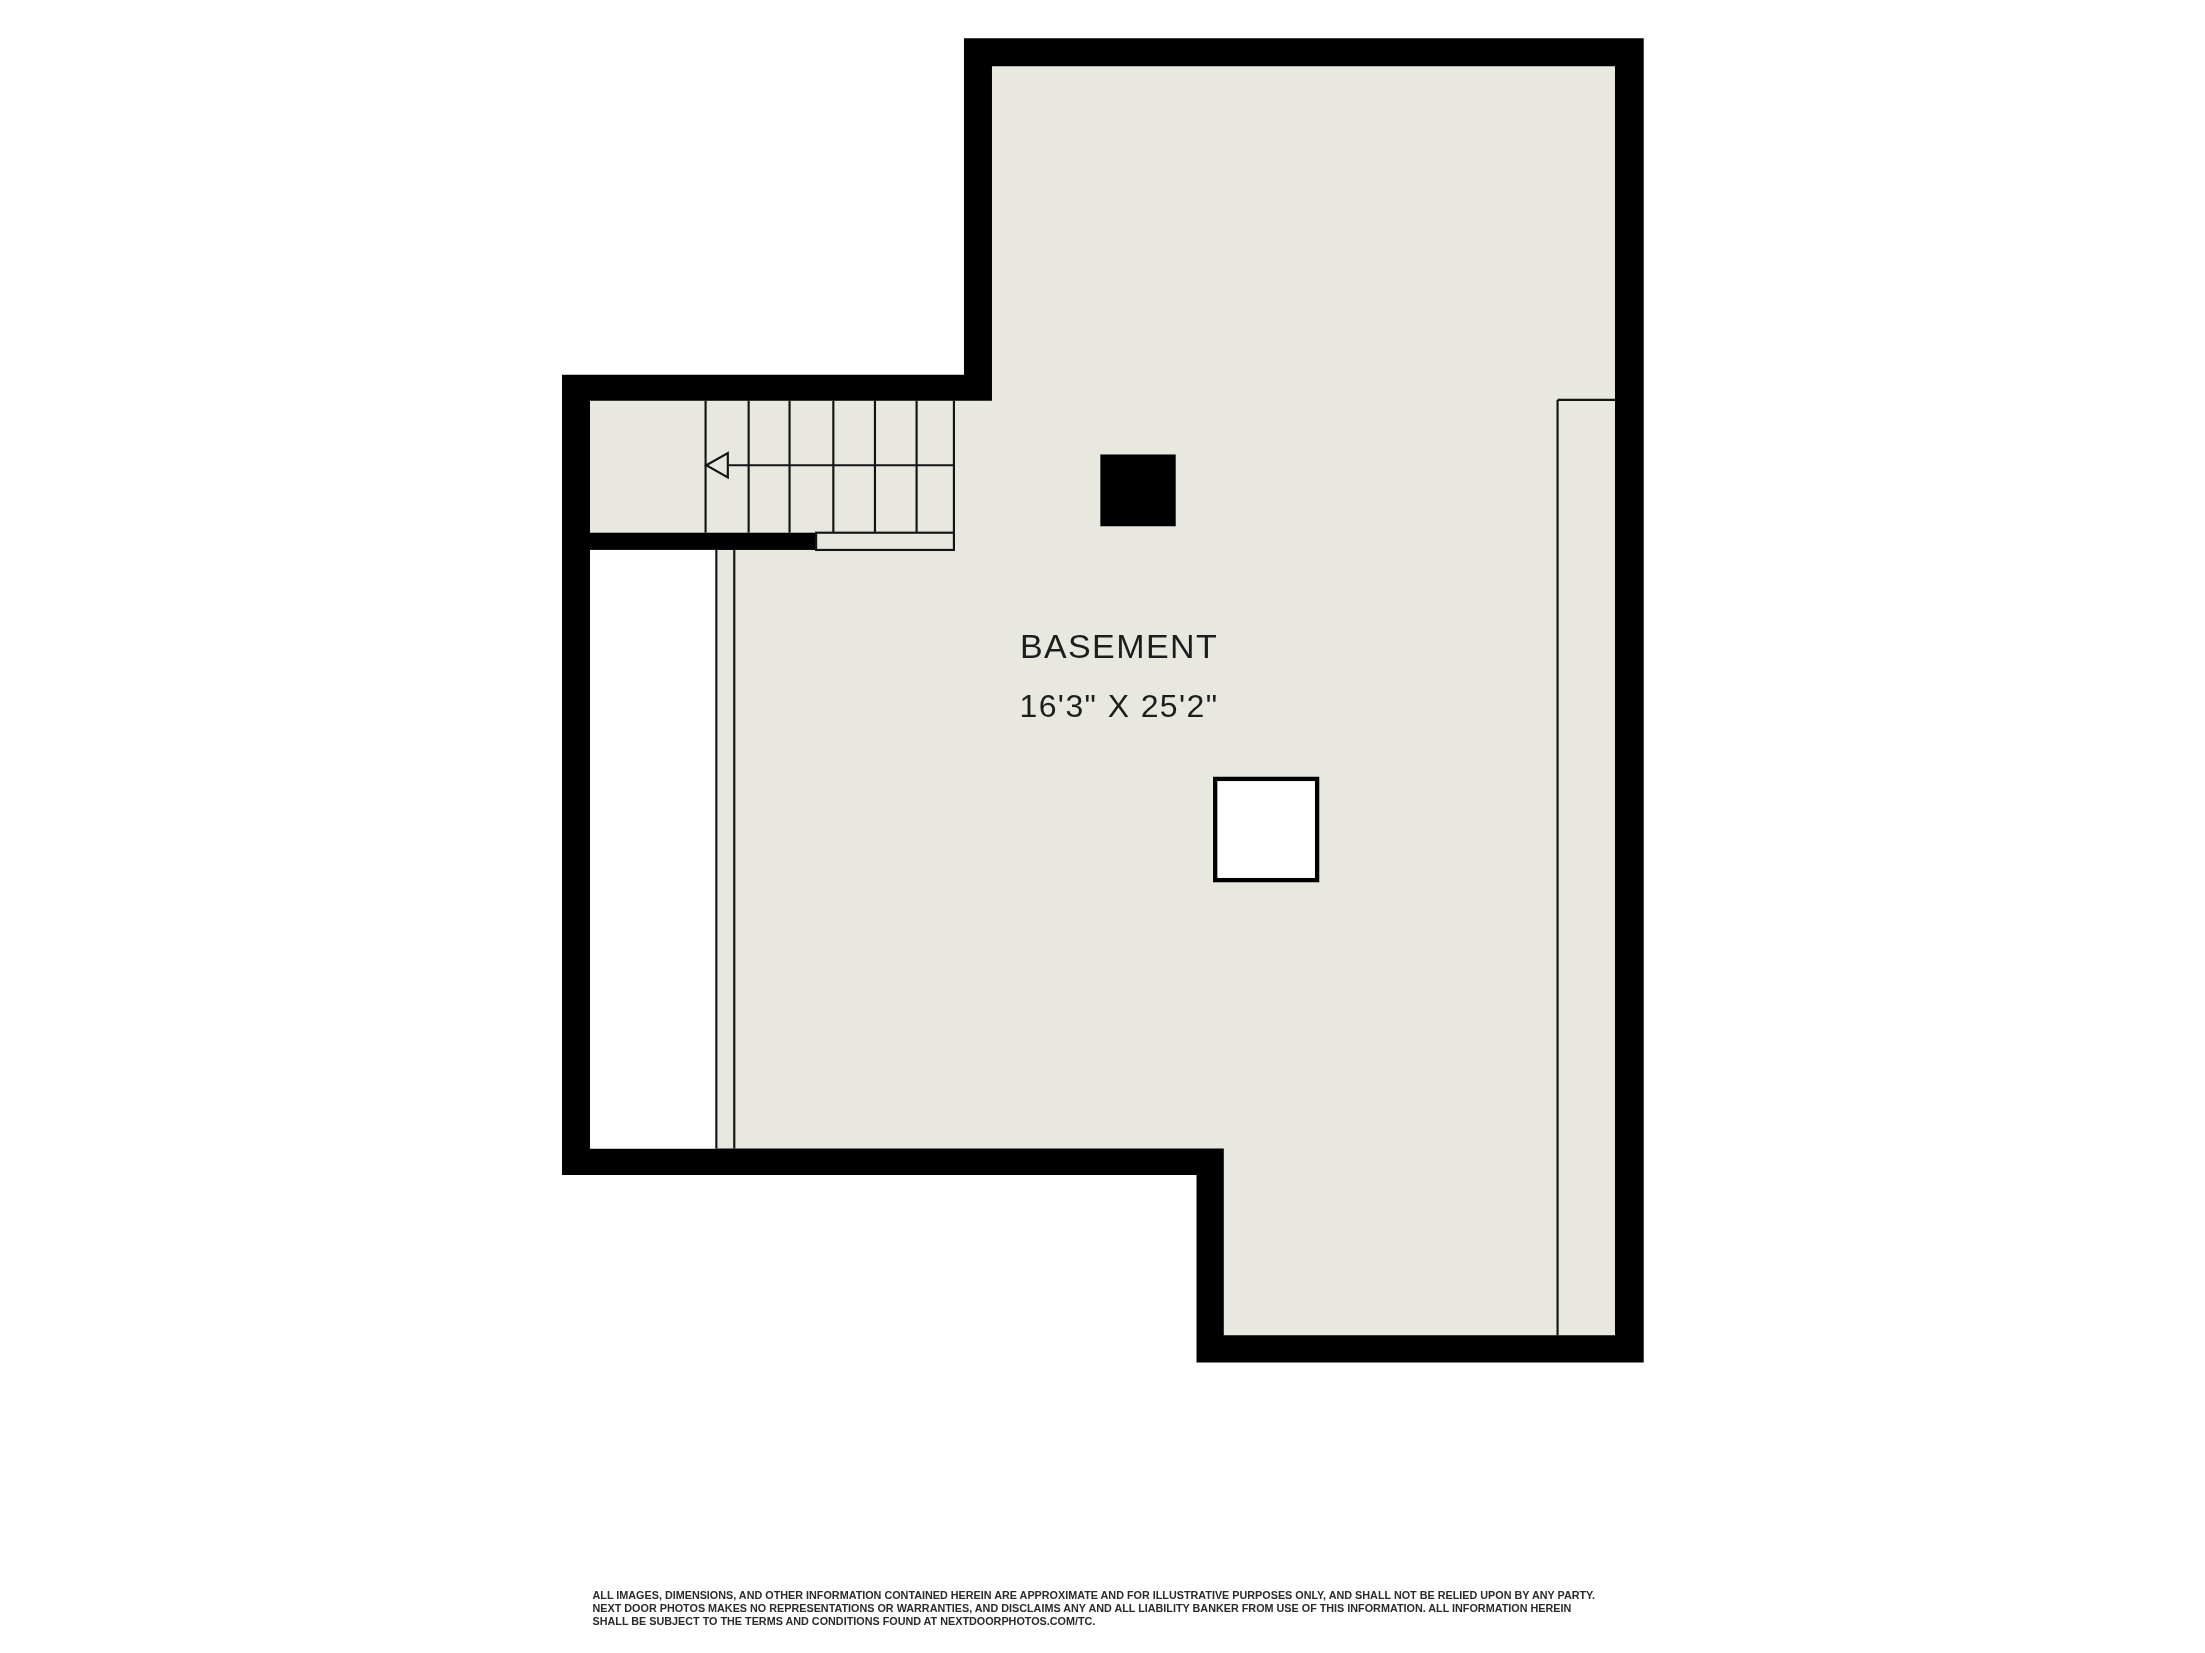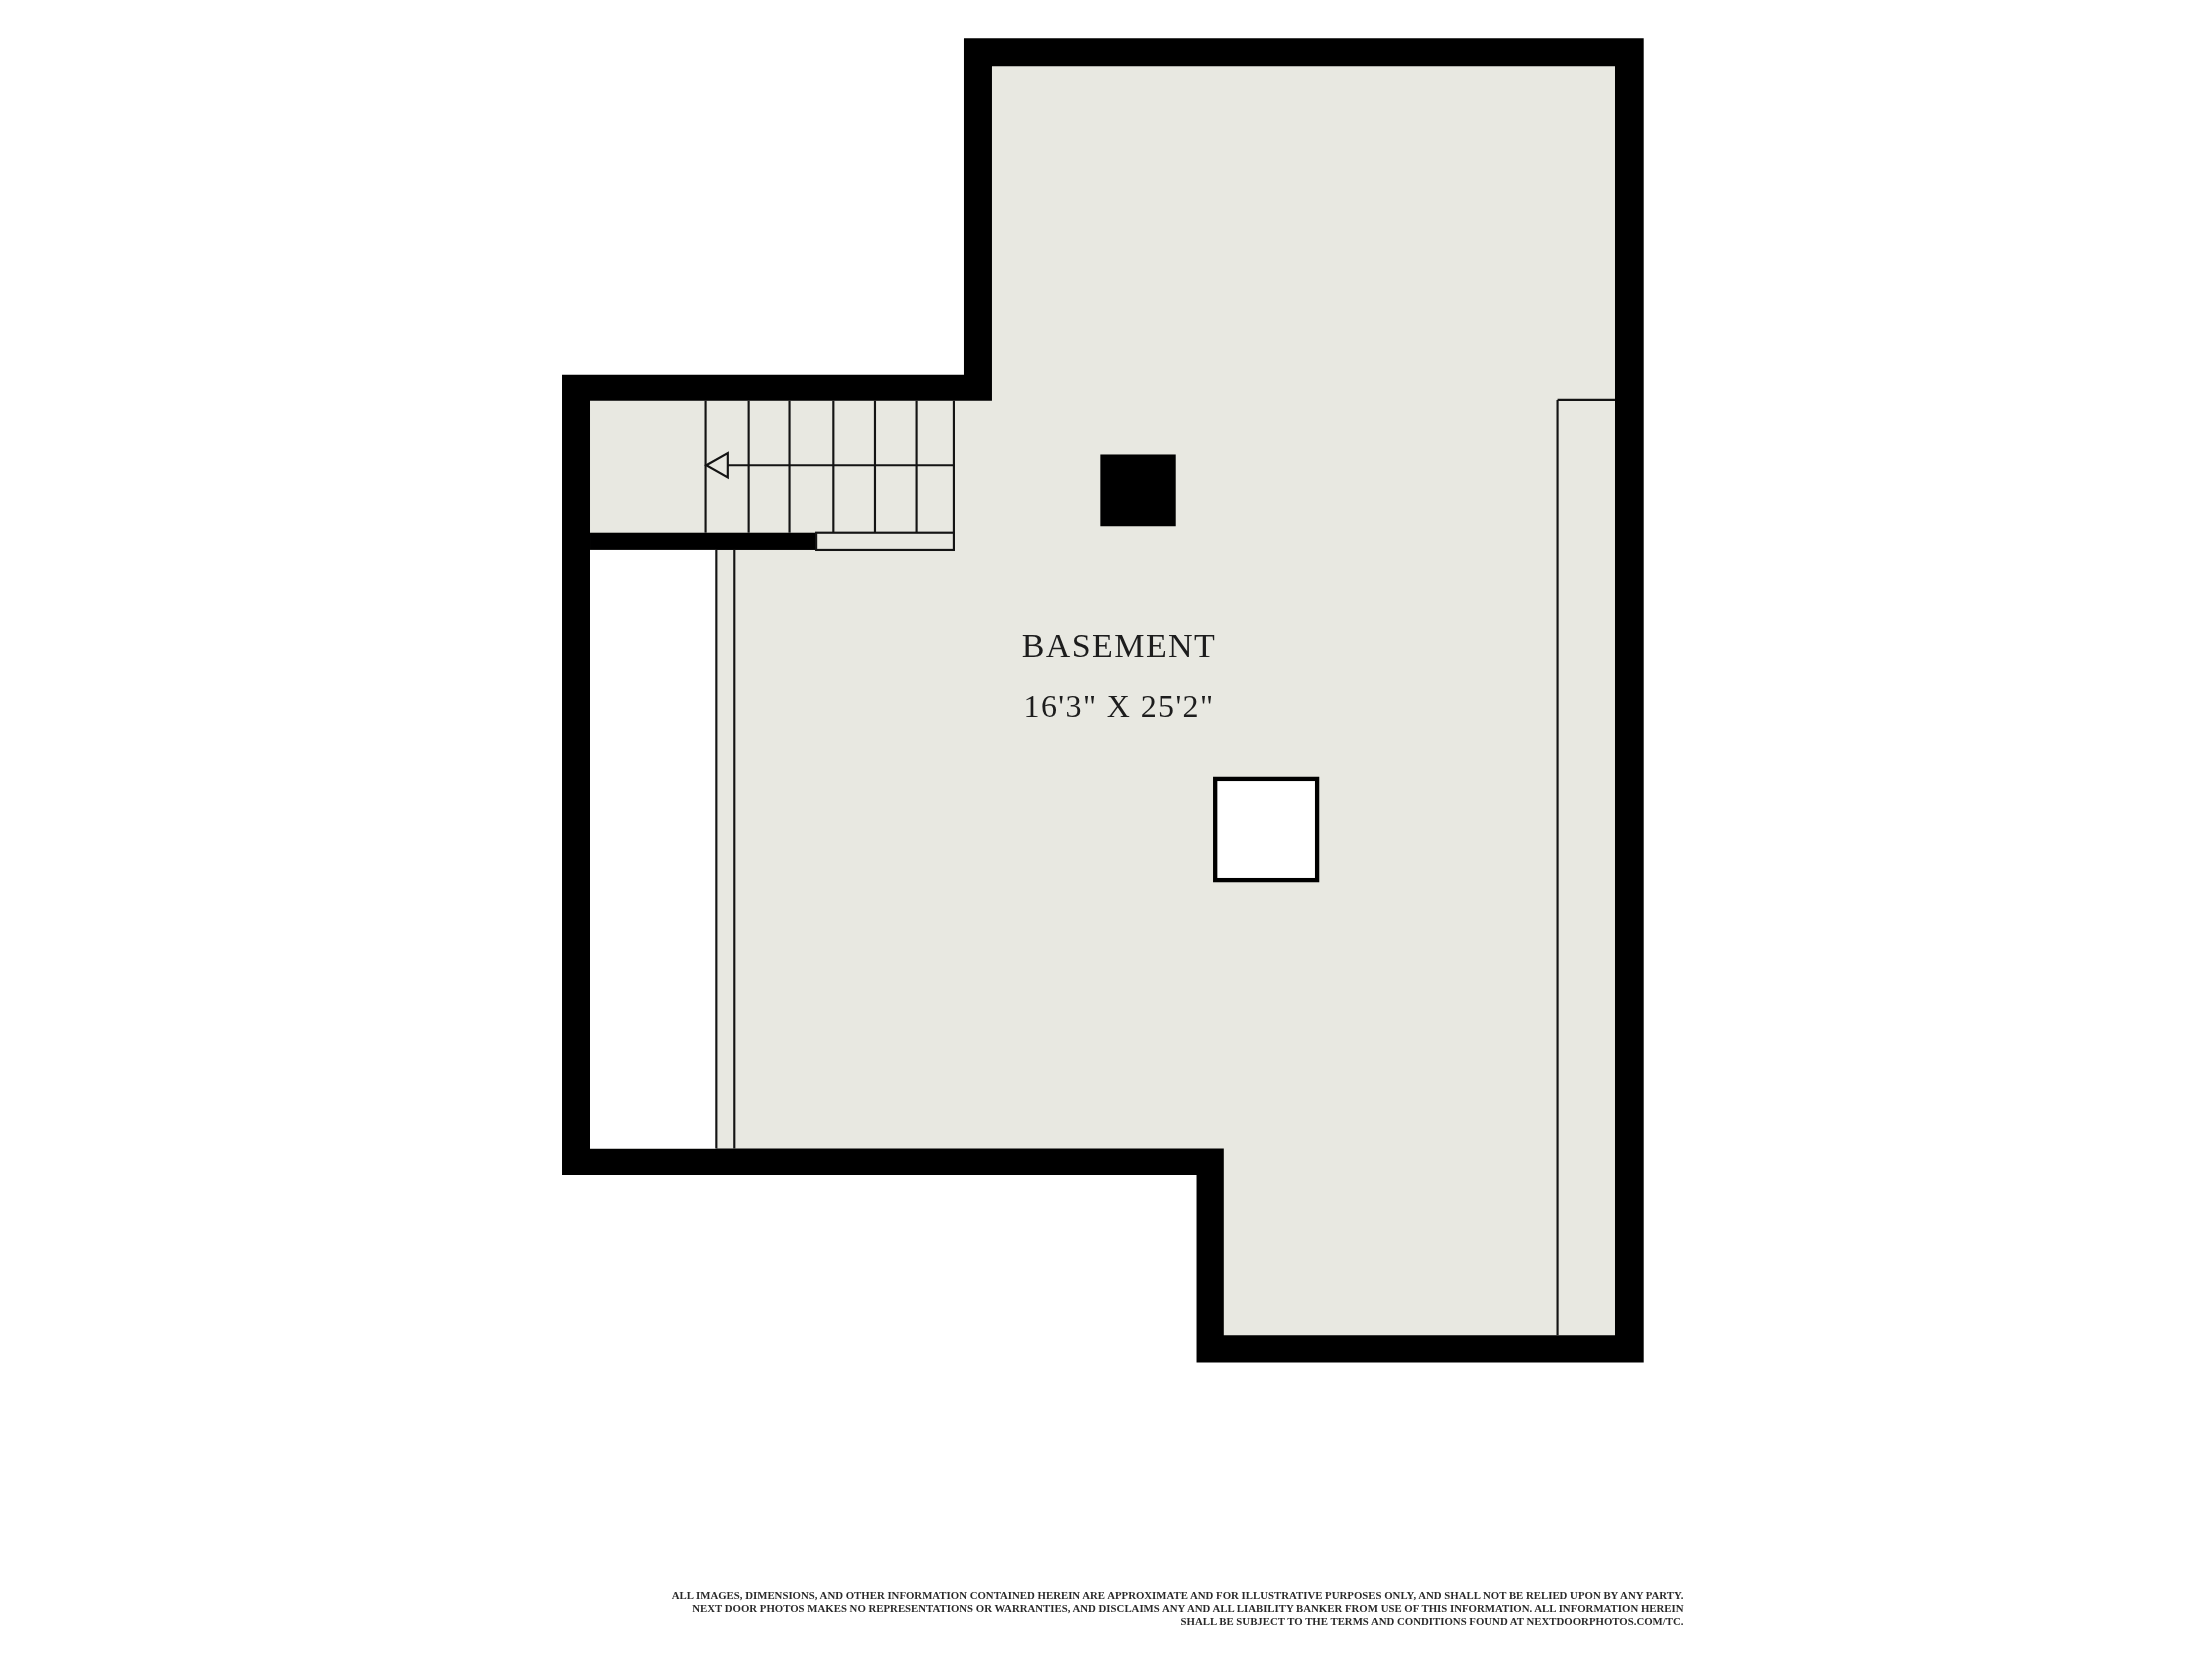--- a/index.html
+++ b/index.html
@@ -10,21 +10,21 @@
     --muted:#2a2a2a;
     --paper:#ffffff;
   }
   *{margin:0;padding:0;box-sizing:border-box;}
   html,body{background:var(--paper);}
   #page{
     position:relative;
     width:1992px;height:1654px;
     background:var(--paper);
     overflow:hidden;
-    font-family:Liberation Serif, serif;
+    font-family:Liberation Sans, sans-serif;
     padding-left:14px;
   }
   #plan-svg{position:absolute;left:0;top:0;}
   .wall{fill:var(--wall);}
   .floor{fill:var(--floor);}
   .white-area{fill:#ffffff;}
   .thin{stroke:var(--line);stroke-width:3;fill:none;}
   .thin-filled{stroke:var(--line);stroke-width:3;fill:var(--floor);}
   .open-box{fill:#ffffff;stroke:var(--wall);stroke-width:6;}
 
@@ -49,21 +49,21 @@
     letter-spacing:1.4px;
     line-height:60px;
     font-weight:400;
   }
 
   .disclaimer{
     position:absolute;
     left:1138px;top:1589px;
     transform:translateX(-50%);
     width:1091px;
-    text-align:right;
+    text-align:left;
     font-size:10.8px;
     line-height:13px;
     font-weight:700;
     color:var(--muted);
     letter-spacing:0;
   }
   .disclaimer span{display:block;white-space:nowrap;}
 
   .brand{
     position:absolute;

